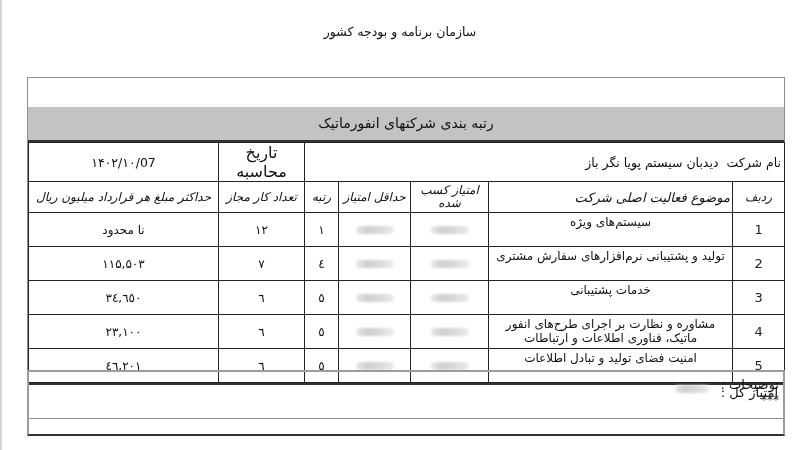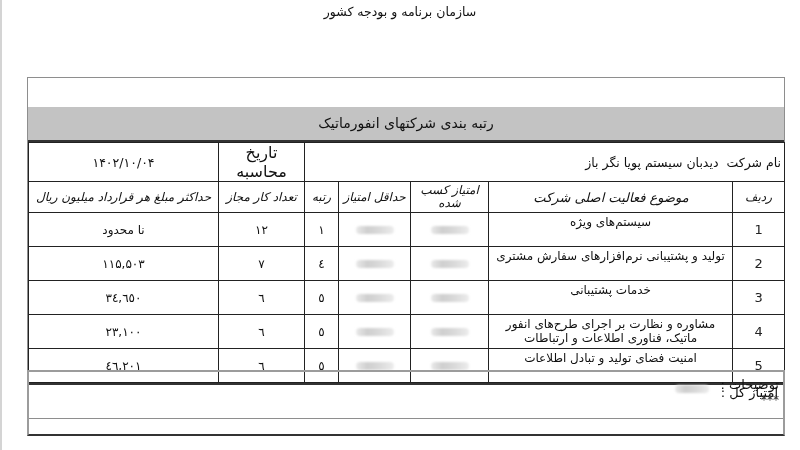--- a/index.html
+++ b/index.html
@@ -1,32 +1,32 @@
 <!DOCTYPE html>
 <html><head>
 <meta charset="utf-8">
 <style>
   html, body { margin: 0; padding: 0; }
   body {
     width: 800px; height: 450px; overflow: hidden; background: #ffffff;
     font-family: "DejaVu Sans", sans-serif; color: #111; position: relative;
   }
   .left-rule { position: absolute; left: 0; top: 0; width: 2px; height: 450px; background: #d4d4d4; }
-  .org-title { position: absolute; top: 4px; left: 0; width: 800px; text-align: center; font-size: 12.5px; direction: rtl; }
+  .org-title { position: absolute; top: 24px; left: 0; width: 800px; text-align: center; font-size: 12.5px; direction: rtl; }
 
   .report { position: absolute; left: 27px; top: 77px; width: 756px; border: 1px solid #8e8e8e; border-bottom: 1px solid #8e8e8e; }
   .report-title {
     background: #c3c3c3; height: 33px; line-height: 33px; text-align: center; font-size: 14px;
     direction: rtl; border-bottom: 2px solid #333; margin-top: 29px;
   }
   table.grid { border-collapse: collapse; width: 756px; table-layout: fixed; direction: rtl; font-size: 12px; }
   table.grid td { border: 1px solid #222; padding: 0 3px; vertical-align: middle; }
   .info-row td { height: 24px; }
   .hdr-row td { height: 30px; text-align: center; line-height: 13px; font-style: italic; }
-  .hdr-row td.activity-h { text-align: center; font-size: 13px; padding-right: 2px; }
+  .hdr-row td.activity-h { text-align: right; font-size: 13px; padding-right: 2px; }
   .data-row td { height: 31px; text-align: center; }
   .data-row td.act { vertical-align: top; padding-top: 2px; line-height: 14px; font-size: 12px; }
   .data-row td.idx { direction: ltr; font-size: 13px; color: #222; }
   .blur { display: inline-block; width: 38px; height: 8px; background: linear-gradient(90deg, #e9e9e9, #cfcfcf 30%, #d9d9d9 60%, #ececec); border-radius: 4px; filter: blur(1.2px); vertical-align: middle; }
   .company-cell { text-align: right; font-size: 12.5px; }
   .date-cell { text-align: center; font-size: 12.5px; }
   .date-label { text-align: center; font-size: 16px; }
 
   .total-row { height: 33px; direction: rtl; display: flex; align-items: flex-start; padding-right: 6px; font-size: 13px; border-top: 2px solid #333; }
   .total-row .blur { margin-right: 12px; width: 34px; }
@@ -57,21 +57,21 @@
       <col style="width:34px">
       <col style="width:86px">
       <col style="width:190px">
     </colgroup>
     <tbody>
         <tr class="info-row">
       <td colspan="5" class="company-cell">
         <span>نام شرکت</span>&nbsp;&nbsp;<span>دیدبان سیستم پویا نگر باز</span>
       </td>
       <td class="date-label">تاریخ محاسبه</td>
-      <td class="date-cell">۱۴۰۲/۱۰/۰۴</td>
+      <td class="date-cell">۱۴۰۲/۱۰/07</td>
     </tr>
     <tr class="hdr-row">
       <td>ردیف</td>
       <td class="activity-h">موضوع فعالیت اصلی شرکت</td>
       <td>امتیاز کسب شده</td>
       <td>حداقل امتیاز</td>
       <td>رتبه</td>
       <td>تعداد کار مجاز</td>
       <td>حداکثر مبلغ هر قرارداد میلیون ریال</td>
     </tr>

